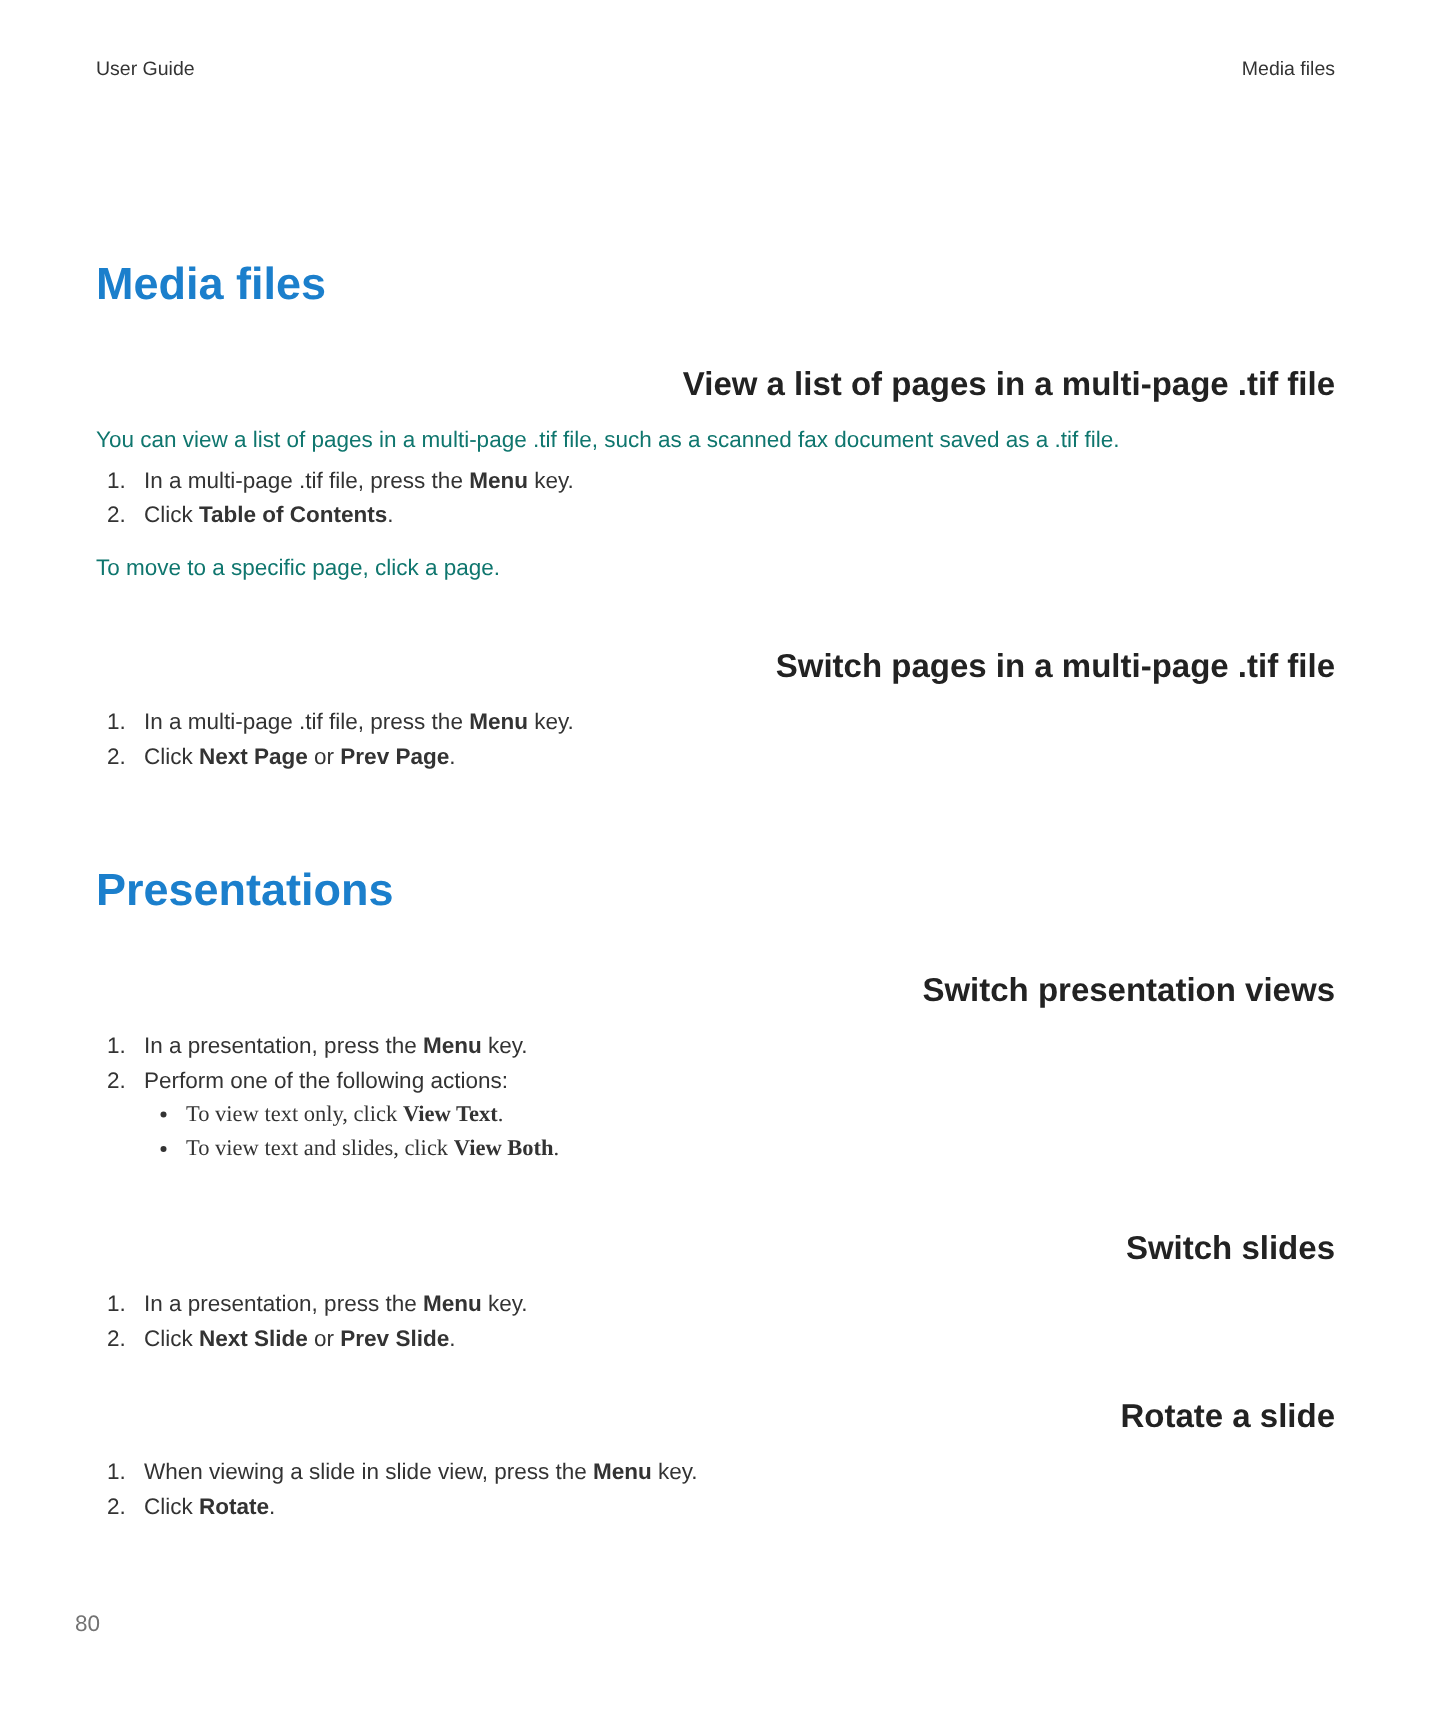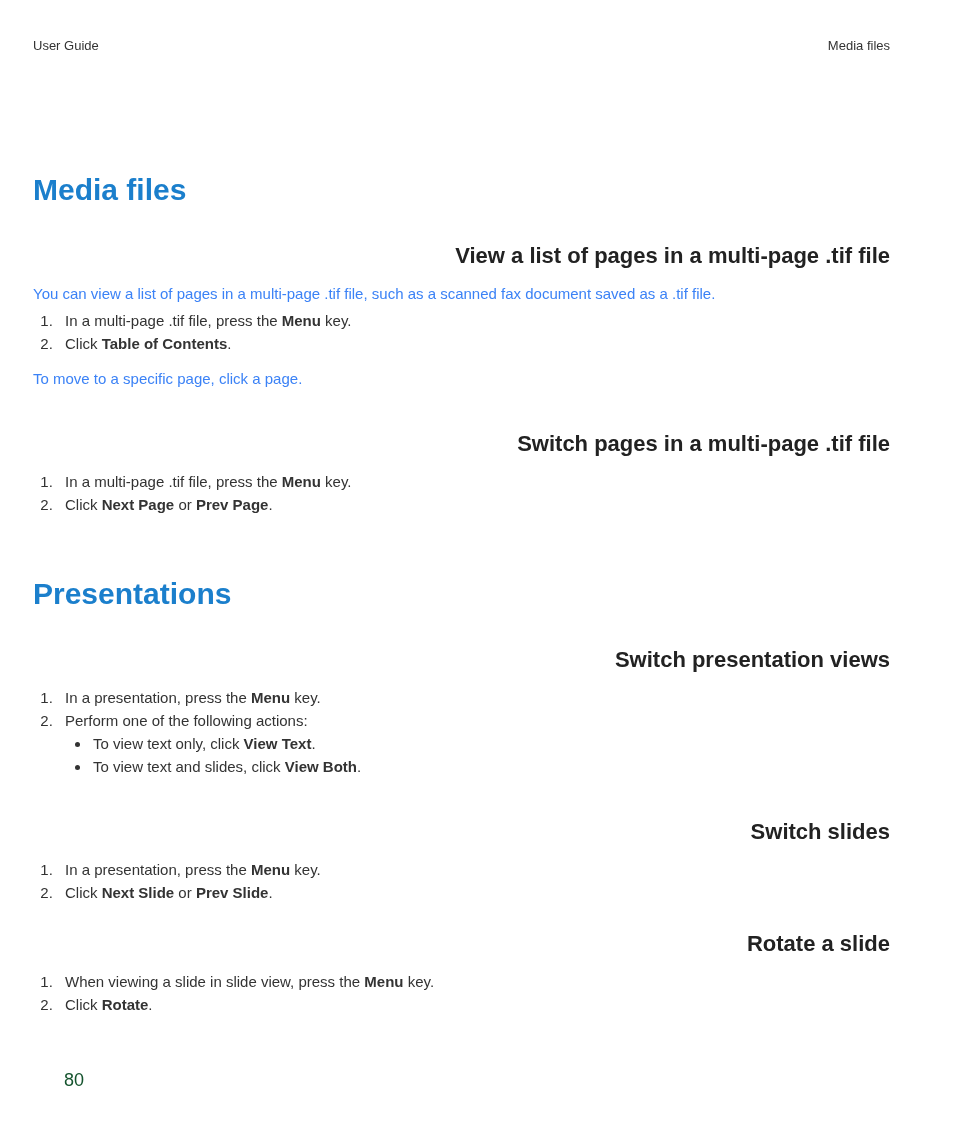--- a/index.html
+++ b/index.html
@@ -7,21 +7,21 @@
     padding: 0;
     background: #fff;
     font-family: "Segoe UI", "Helvetica Neue", Arial, sans-serif;
     color: #222;
   }
   .page {
     width: 954px;
     height: 1145px;
     position: relative;
     box-sizing: border-box;
-    padding: 38px 64px 0 33px;
+    padding: 38px 64px 0 64px;
   }
   .header {
     display: flex;
     justify-content: space-between;
     font-size: 13px;
     color: #333;
     margin-bottom: 120px;
   }
   .h1 {
     font-size: 30px;
@@ -31,21 +31,21 @@
   }
   .h2 {
     font-size: 22px;
     font-weight: 700;
     color: #222;
     margin: 0 0 14px 0;
     text-align: right;
   }
   .para {
     font-size: 15px;
-    color: #3b82f6;
+    color: #0f766e;
     margin: 0 0 6px 0;
     line-height: 1.4;
   }
   .para-mt {
     margin-top: 14px;
   }
   ol.steps {
     margin: 2px 0 0 0;
     padding-left: 24px;
     font-size: 15px;
@@ -60,31 +60,32 @@
     list-style: disc;
     margin: 2px 0 0 0;
     padding-left: 26px;
     font-size: 15px;
     color: #333;
   }
   ul.bullets > li {
     padding-left: 2px;
     margin-bottom: 2px;
     line-height: 1.4;
+    font-family: Liberation Serif, serif;
   }
   .section-gap { margin-bottom: 42px; }
   .section-gap-sm { margin-bottom: 28px; }
   .big-gap { margin-top: 62px; }
   .bold { font-weight: 700; }
   .page-number {
     position: absolute;
-    left: 64px;
+    left: 50px;
     bottom: 54px;
-    font-size: 18px;
-    color: #14532d;
+    font-size: 15px;
+    color: #737373;
   }
 </style>
 </head>
 <body>
 
 <div class="page">
 
   <div class="header">
     <span>User Guide</span>
     <span>Media files</span>

